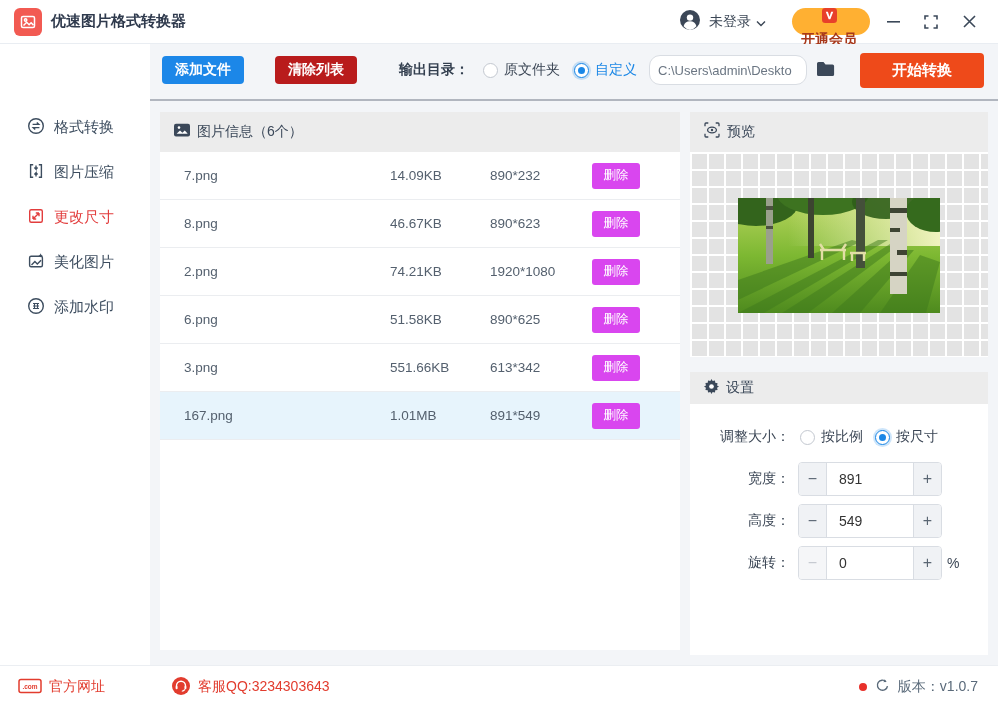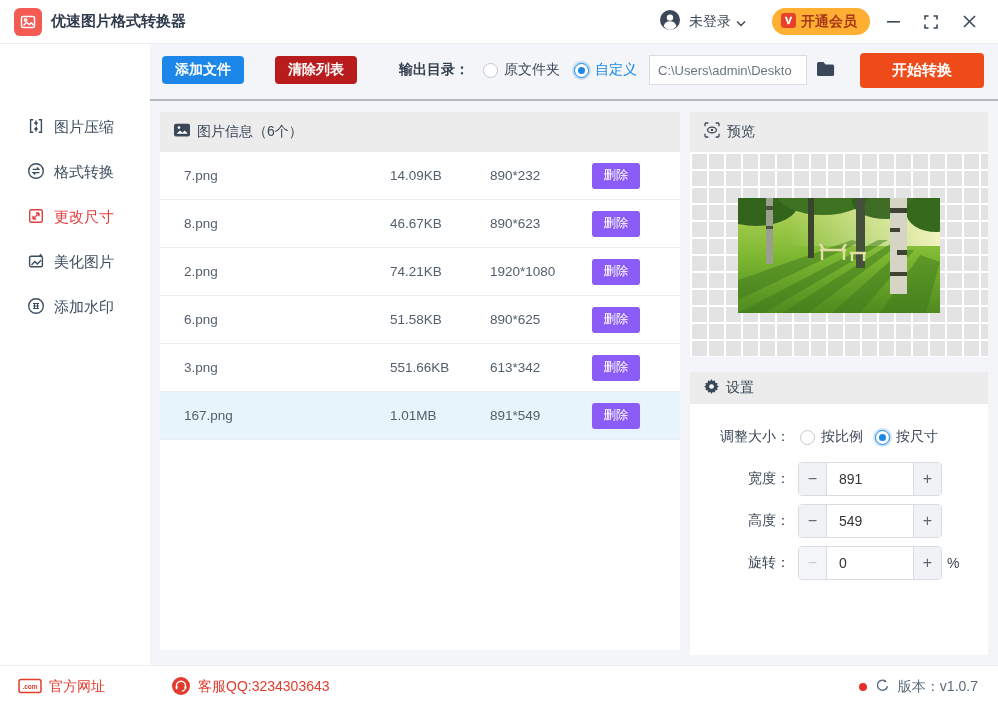--- a/index.html
+++ b/index.html
@@ -6,21 +6,21 @@
   html,body { width:998px; height:708px; font-family:"Liberation Sans","DejaVu Sans",sans-serif; }
   .app { position:absolute; top:0; left:0; width:998px; height:708px; background:#f3f5f8; overflow:hidden; }
 
   
   .titlebar { position:absolute; top:0; left:0; width:998px; height:44px; background:#fff; border-bottom:1px solid #e9edf2; display:flex; align-items:center; padding:0 14px;justify-content:flex-end; }
   .logo { width:28px; height:28px; border-radius:6px; background:#f25a52; display:flex; align-items:center; justify-content:center; margin-right:9px; }
   .app-title { font-size:15px; font-weight:bold; color:#2f3a4d; }
   .tb-right { margin-left:auto; display:flex; align-items:center; }
   .user-wrap { display:flex; align-items:center; cursor:pointer; }
   .login-label { font-size:14px; color:#3b4655; margin:0 5px 0 8px; }
-  .vip-btn { display:flex; align-items:center; gap:5px; background:#ffb032; border:none; border-radius:14px; height:27px; padding:0 13px 0 9px; margin-left:26px; font-size:14px; font-weight:bold; color:#a8381a; cursor:pointer; }
+  .vip-btn { display:flex; align-items:center; gap:5px; background:#ffb032; border:none; border-radius:14px; height:27px; padding:0 13px 0 9px; margin-left:26px; font-size:14px; font-weight:bold; color:#a8381a; cursor:pointer;flex-direction:column; }
   .win-btn { width:30px; height:30px; border:none; background:transparent; display:flex; align-items:center; justify-content:center; margin-left:8px; cursor:pointer; }
   .win-btn:first-of-type { margin-left:28px; }
 
   
   .sidebar { position:absolute; top:44px; left:0; width:150px; bottom:43px; background:#fff; }
   .side-list { list-style:none; padding-top:61px; }
   .side-item { height:45px; display:flex; align-items:center; padding-left:27px; gap:9px; cursor:pointer; }
   .side-item span.lbl { font-size:15px; color:#3d4d5f; }
   .side-item.active span.lbl { color:#e23d3d; }
 
@@ -30,34 +30,34 @@
   .btn-add { background:#1c87e8; }
   .btn-clear { background:#b91c1c; margin-left:31px; }
   .btn-add,.btn-clear { border:none; border-radius:4px; color:#fff; font-size:14px; font-weight:bold; height:28px; padding:0 13px; cursor:pointer; }
   .out-group { margin-left:auto; display:flex; align-items:center; }
   .out-label { font-size:14px; color:#333f4f; font-weight:bold; }
   .radio { width:15px; height:15px; border-radius:50%; background:#fff; border:1px solid #c3c8d0; display:inline-block; position:relative; flex:none; cursor:pointer; }
   .radio.checked { border:1px solid #1b87e6; box-shadow:0 0 0 2px rgba(27,135,230,.22); }
   .radio.checked::after { content:""; position:absolute; left:3px; top:3px; width:7px; height:7px; border-radius:50%; background:#1b87e6; }
   .radio-lbl { font-size:14px; color:#3b4655; margin:0 0 0 6px; }
   .out-group .radio { margin-left:14px; }
-  .path-input { width:158px; height:30px; border:1px solid #d9dde3; border-radius:0; background:#fff; margin-left:12px; padding:0 8px; font-size:13px; color:#6b7683; font-family:inherit; }
+  .path-input { width:158px; height:30px; border:1px solid #d9dde3; border-radius:11px; background:#fff; margin-left:12px; padding:0 8px; font-size:13px; color:#6b7683; font-family:inherit; }
   .folder-btn { background:none; border:none; margin-left:9px; cursor:pointer; display:flex; align-items:center; }
   .btn-start { background:#ee4a1a; border:none; border-radius:4px; color:#fff; font-size:15px; font-weight:bold; height:35px; padding:0 32px; margin-left:24px; cursor:pointer; }
   .top-divider { position:absolute; top:55px; left:0; right:0; height:2px; background:#b1b6bf; }
 
   
   .file-panel { position:absolute; left:10px; top:68px; width:520px; height:538px; background:#fff; }
   .panel-head { height:40px; background:#ececec; display:flex; align-items:center; padding-left:14px; gap:7px; }
   .panel-head .ph-txt { font-size:14px; color:#3b4859; }
   .t-cols,.t-row { display:grid; grid-template-columns:206px 100px 102px auto; align-items:center; padding-left:24px; }
   .t-cols { height:42px; border-bottom:1px solid #ebedf0; font-size:14px; font-weight:bold; color:#3b4859; }
   .t-row { height:48px; border-bottom:1px solid #ebedf0; font-size:13.5px; color:#54606e; }
   .t-row.selected { background:#e7f4fc; }
-  .del-btn { background:#8b5cf6; color:#fff; border:none; border-radius:3px; font-size:12.5px; height:26px; width:48px; cursor:pointer; justify-self:start; }
+  .del-btn { background:#d946ef; color:#fff; border:none; border-radius:3px; font-size:12.5px; height:26px; width:48px; cursor:pointer; justify-self:start; }
 
   
   .right-panel { position:absolute; left:540px; top:68px; width:298px; }
   .checker { height:205px; background-color:#e3e3e3;
     background-image:linear-gradient(90deg,#fff 0 2px,transparent 2px 17px),linear-gradient(#fff 0 2px,transparent 2px 17px);
     background-size:17px 17px; position:relative; }
   .preview-img { position:absolute; left:48px; top:46px; width:202px; height:115px; display:block; }
   .panel-gap { height:15px; background:#f3f5f8; }
   .settings-head { height:32px; background:#ececec; display:flex; align-items:center; padding-left:14px; gap:7px; }
   .settings-head .ph-txt { font-size:14px; color:#3b4859; }
@@ -131,31 +131,31 @@
             <path d="M1 1l11 11M12 1L1 12"></path>
           </svg>
         </button>
     </div>
   </div>
 
   <div class="sidebar">
     <ul class="side-list">
       <li class="side-item">
         <span><svg width="18" height="18" viewBox="0 0 18 18" fill="none" stroke="#3d4d5f" stroke-width="1.4">
+              <circle cx="9" cy="9" r="7.3"></circle>
+              <path d="M5.6 7.4h6.2l-2-2M12.4 10.6H6.2l2 2"></path>
+            </svg></span>
+        <span class="lbl">格式转换</span>
+      </li>
+      <li class="side-item">
+        <span><svg width="18" height="18" viewBox="0 0 18 18" fill="none" stroke="#3d4d5f" stroke-width="1.4">
               <path d="M6.2 2.8H3.6v12.4h2.6M11.8 2.8h2.6v12.4h-2.6"></path>
               <path d="M9 3.6v3.6L7.4 5.6M9 7.2l1.6-1.6M9 14.4v-3.6l-1.6 1.6M9 10.8l1.6 1.6"></path>
             </svg></span>
         <span class="lbl">图片压缩</span>
-      </li>
-      <li class="side-item">
-        <span><svg width="18" height="18" viewBox="0 0 18 18" fill="none" stroke="#3d4d5f" stroke-width="1.4">
-              <circle cx="9" cy="9" r="7.3"></circle>
-              <path d="M5.6 7.4h6.2l-2-2M12.4 10.6H6.2l2 2"></path>
-            </svg></span>
-        <span class="lbl">格式转换</span>
       </li>
       <li class="side-item active">
         <span><svg width="18" height="18" viewBox="0 0 18 18" fill="none" stroke="#e23d3d" stroke-width="1.4">
               <rect x="2.7" y="2.7" width="12.6" height="12.6" rx="1.5"></rect>
               <path d="M6 12L12 6M12 6H8.8M12 6v3.2M6 12h3.2M6 12V8.8"></path>
             </svg></span>
         <span class="lbl">更改尺寸</span>
       </li>
       <li class="side-item">
         <span><svg width="18" height="18" viewBox="0 0 18 18" fill="none" stroke="#3d4d5f" stroke-width="1.4">

